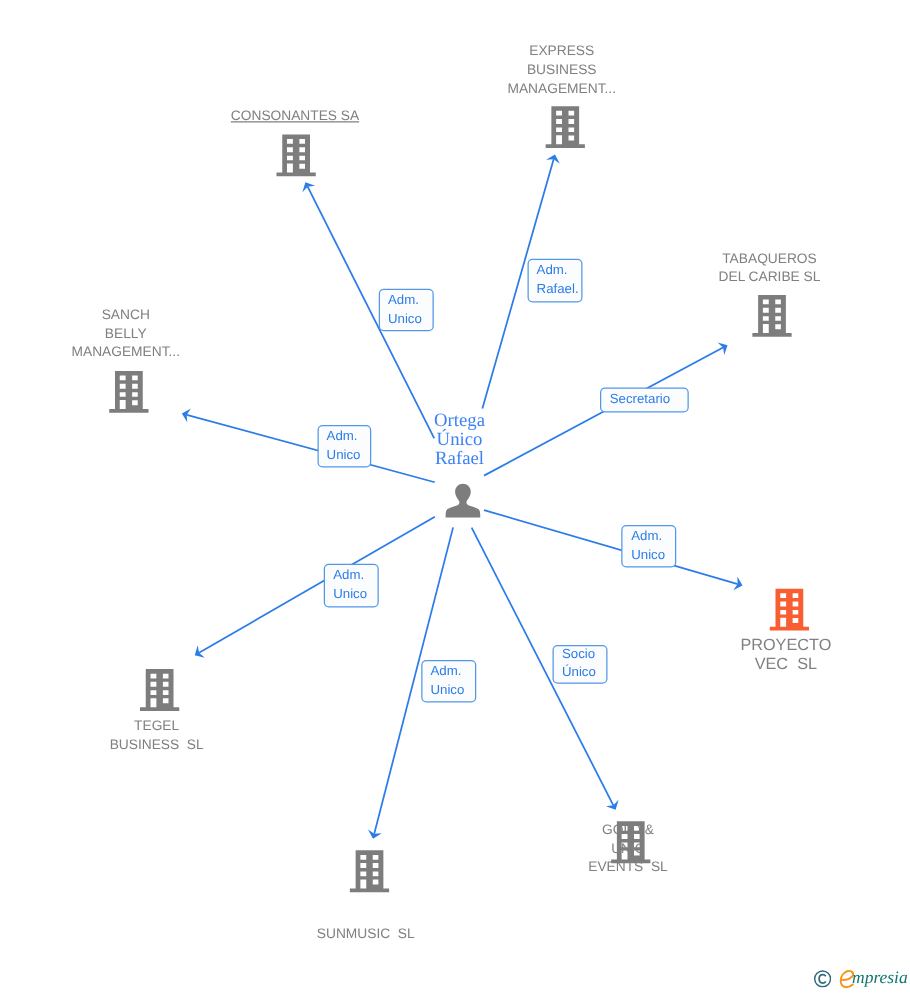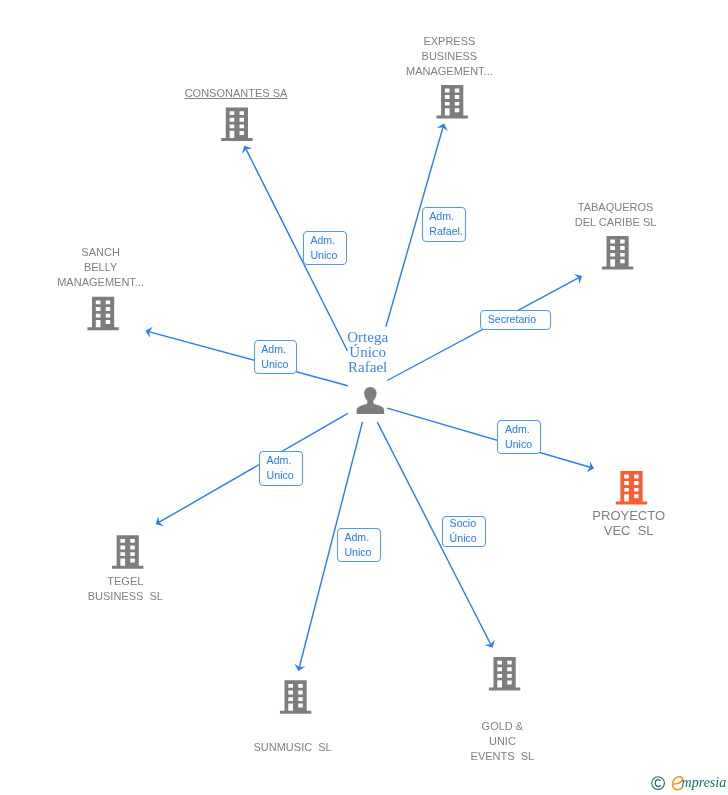--- a/index.html
+++ b/index.html
@@ -80,21 +80,21 @@
       <div>BELLY</div>
       <div>MANAGEMENT...</div>
     </div>
   <div class="nodetext" style="left:-74.70px;top:574.0px;width:400px;">
       <div>TEGEL</div>
       <div>BUSINESS&nbsp; SL</div>
     </div>
   <div class="nodetext" style="left:92.60px;top:740px;width:400px;">
       <div>SUNMUSIC&nbsp; SL</div>
     </div>
-  <div class="nodetext" style="left:302.40px;top:719px;width:400px;text-align:center;">
+  <div class="nodetext" style="left:302.40px;top:657px;width:400px;text-align:center;">
       <div>GOLD &amp;</div>
       <div>UNIC</div>
       <div>EVENTS&nbsp; SL</div>
     </div>
   <div class="nodetext big" style="left:428.70px;top:508.0px;width:400px;">
       <div>PROYECTO</div>
       <div>VEC&nbsp; SL</div>
     </div>
   <div class="persontext" style="left:167.65px;top:330.0px;width:400px;">
     <div>Ortega</div>

